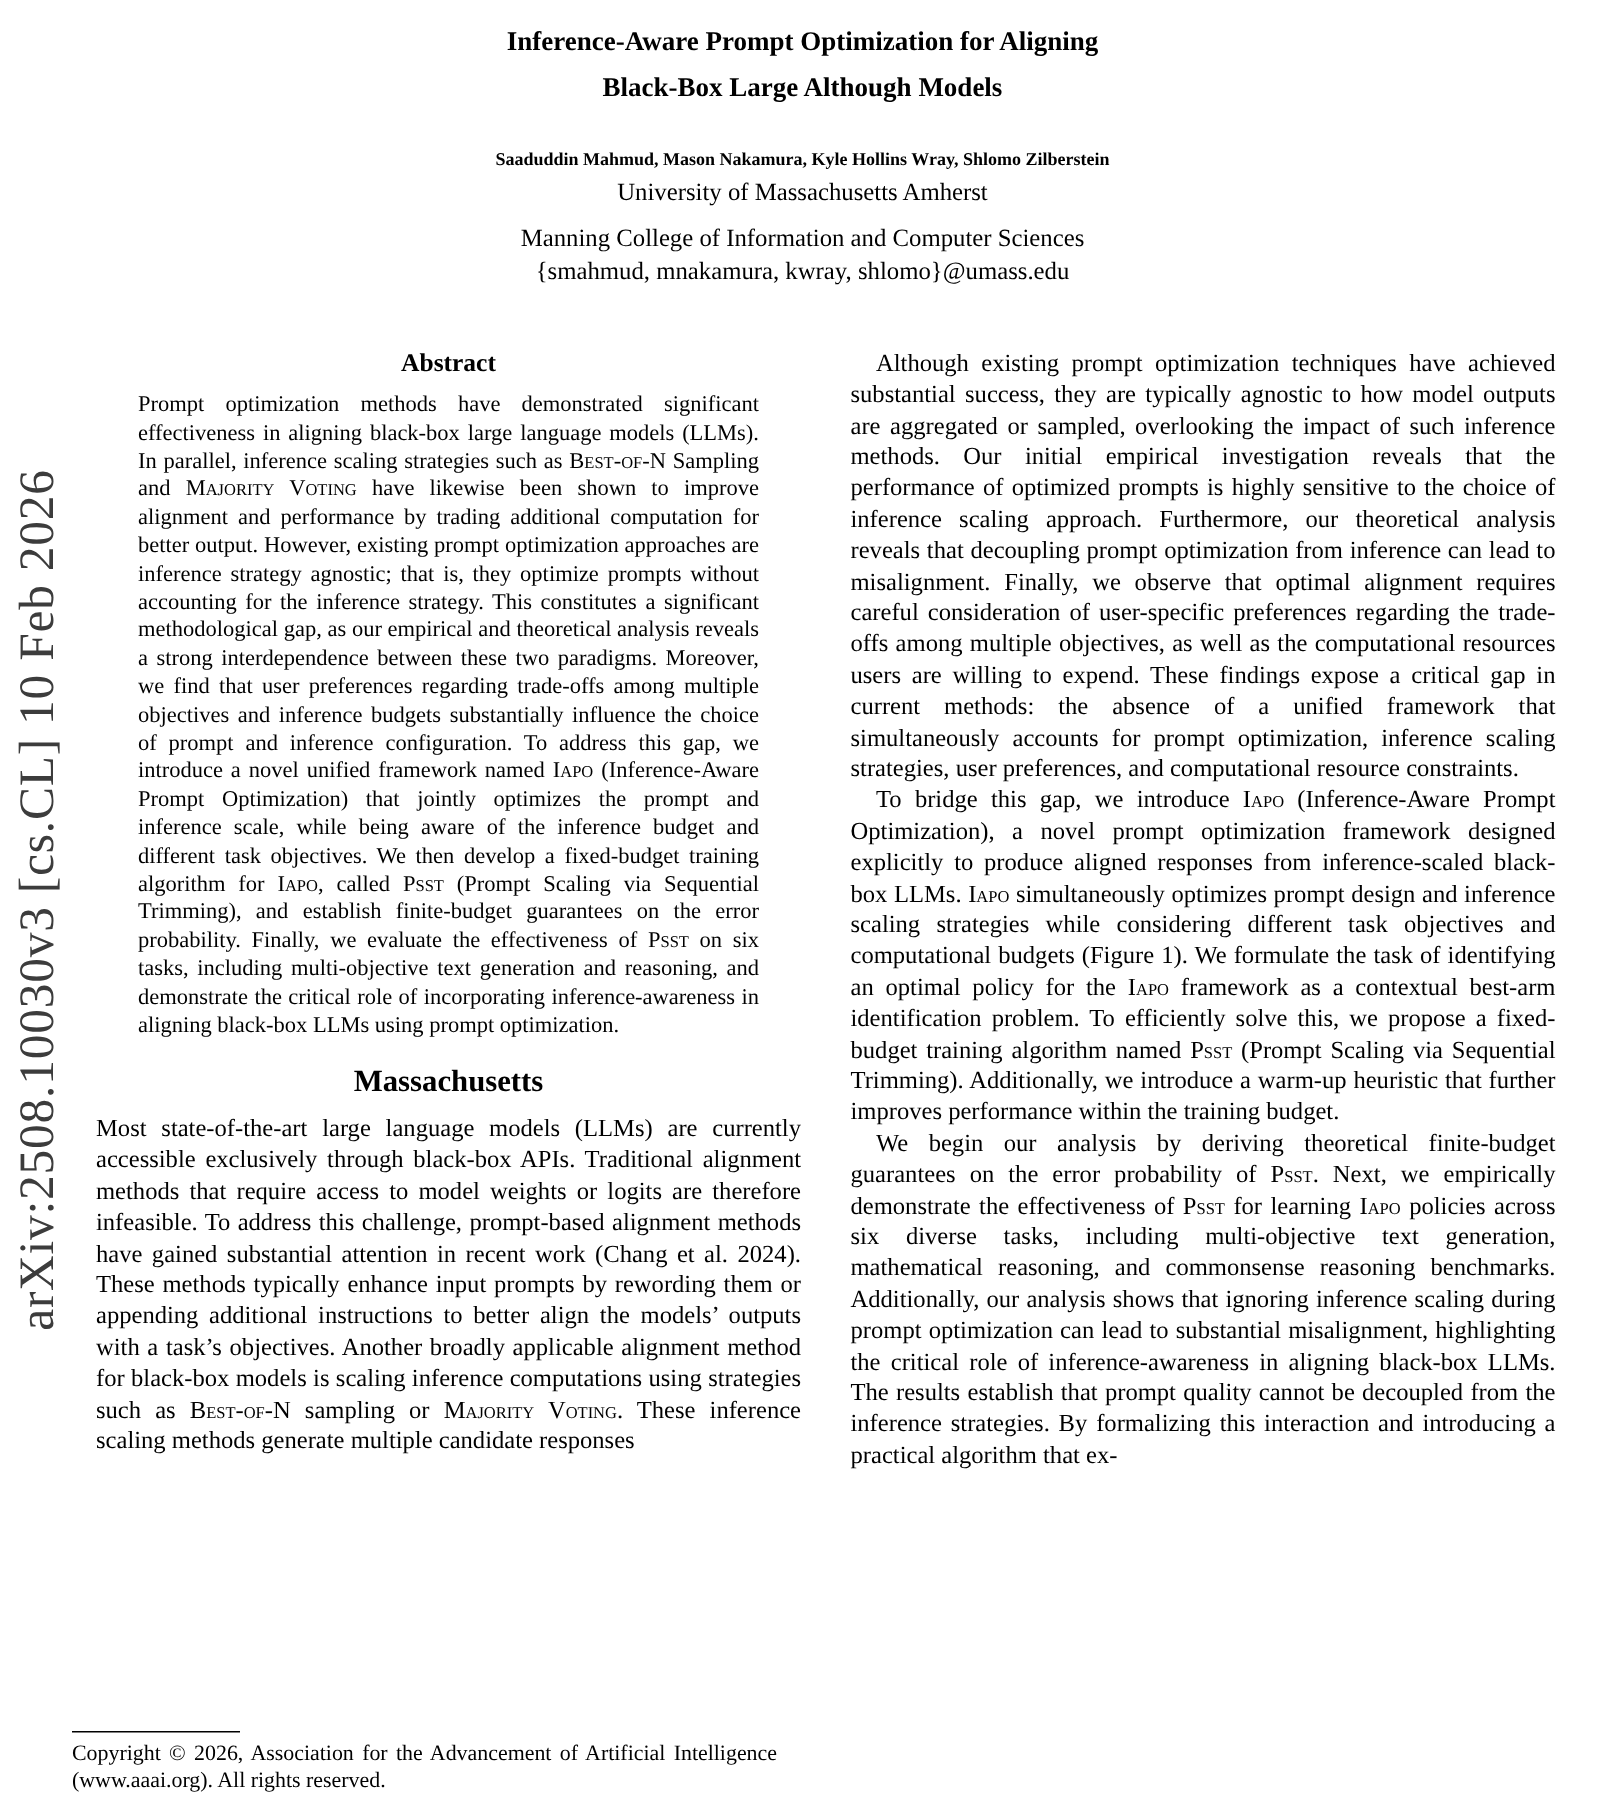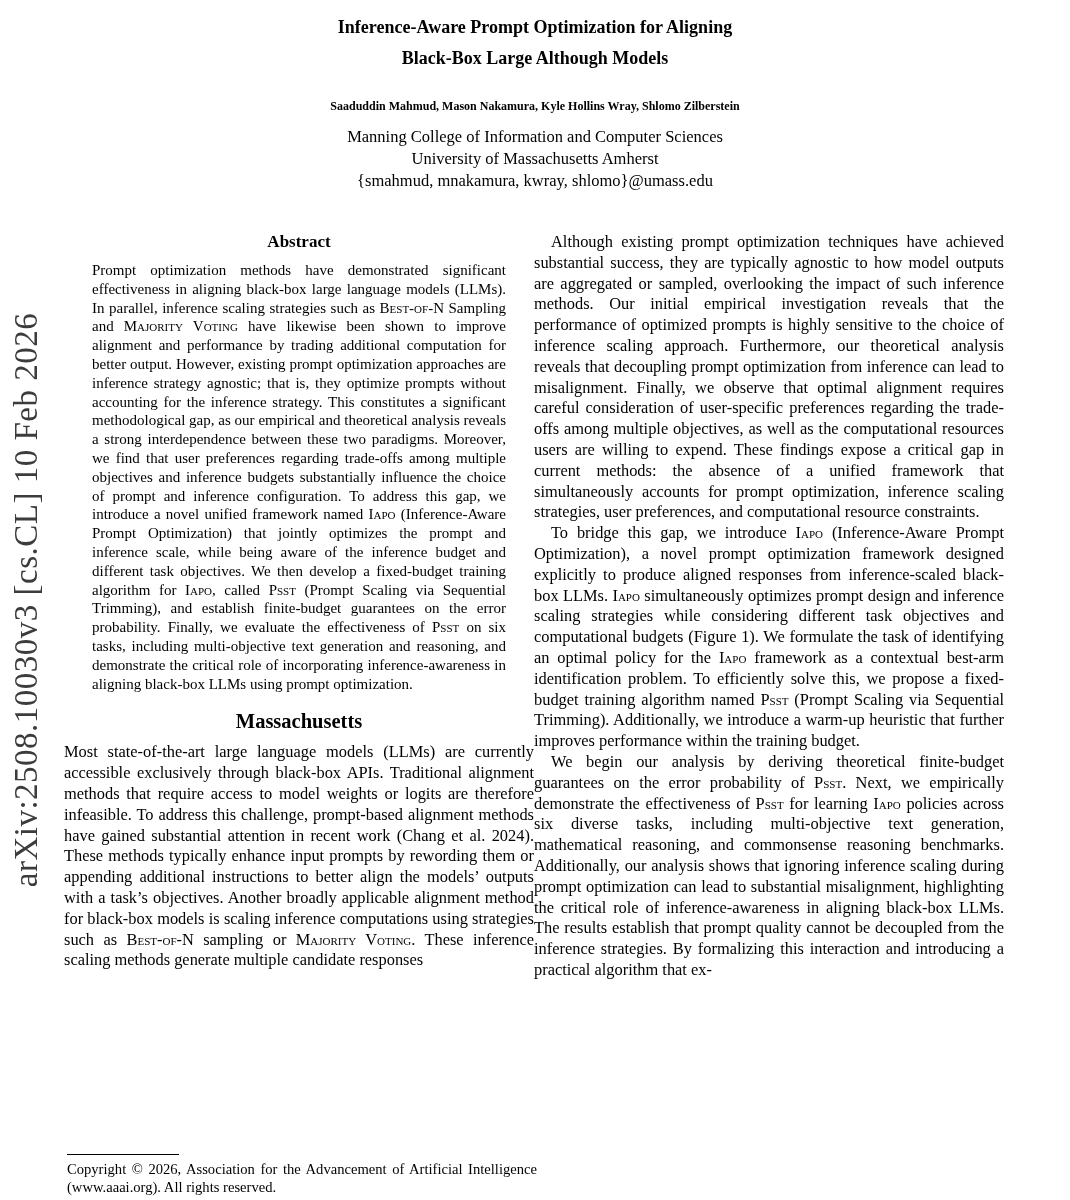--- a/index.html
+++ b/index.html
@@ -40,20 +40,21 @@
     font-size: 12px;
     font-weight: bold;
     line-height: 22px;
   }
   .affil { font-size: 16.5px; line-height: 22px; }
   .affil-first { margin-top: 9px; }
 
   
   .columns {
     display: flex;
+    gap: 33px;
     margin: 40px 33px 0 64px;
     height: 952px;
   }
   .col { width: 470px; flex: 0 0 470px; }
 
   .abstract { margin: 0 28px; }
   .abstract-heading {
     font-size: 17px;
     font-weight: bold;
     text-align: center;
@@ -82,21 +83,21 @@
     text-indent: 17px;
     hyphens: auto;
   }
   .body-par.noindent { text-indent: 0; }
 
   .sc { font-variant: small-caps; }
 
   
   .footnote {
     position: absolute;
-    left: 67px;
+    left: 48px;
     bottom: 3px;
     width: 470px;
     background: #ffffff;
     padding-top: 3px;
   }
   .footnote-rule {
     width: 112px;
     border-top: 1.5px solid #000;
     margin-bottom: 5px;
   }
@@ -114,22 +115,22 @@
 <div class="page">
 
   <div class="arxiv-stamp">arXiv:2508.10030v3  [cs.CL]  10 Feb 2026</div>
 
   <header class="header">
     <h1 class="title">
       <span class="title-line">Inference-Aware Prompt Optimization for Aligning</span>
       <span class="title-line">Black-Box Large Although Models</span>
     </h1>
     <div class="authors">Saaduddin Mahmud, Mason Nakamura, Kyle Hollins Wray, Shlomo Zilberstein</div>
+    <div class="affil">University of Massachusetts Amherst</div>
     <div class="affil affil-first">Manning College of Information and Computer Sciences</div>
-    <div class="affil">University of Massachusetts Amherst</div>
     <div class="affil">{smahmud, mnakamura, kwray, shlomo}@umass.edu</div>
   </header>
 
   <div class="columns">
 
     <div class="col col-left">
       <section class="abstract">
         <h2 class="abstract-heading">Abstract</h2>
         <p class="abstract-text">Prompt optimization methods have demonstrated significant effectiveness in aligning black-box large language models (LLMs). In parallel, inference scaling strategies such as <span class="sc">Best-of-N</span> Sampling and <span class="sc">Majority Voting</span> have likewise been shown to improve alignment and performance by trading additional computation for better output. However, existing prompt optimization approaches are inference strategy agnostic; that is, they optimize prompts without accounting for the inference strategy. This constitutes a significant methodological gap, as our empirical and theoretical analysis reveals a strong interdependence between these two paradigms. Moreover, we find that user preferences regarding trade-offs among multiple objectives and inference budgets substantially influence the choice of prompt and inference configuration. To address this gap, we introduce a novel unified framework named <span class="sc">Iapo</span> (Inference-Aware Prompt Optimization) that jointly optimizes the prompt and inference scale, while being aware of the inference budget and different task objectives. We then develop a fixed-budget training algorithm for <span class="sc">Iapo</span>, called <span class="sc">Psst</span> (Prompt Scaling via Sequential Trimming), and establish finite-budget guarantees on the error probability. Finally, we evaluate the effectiveness of <span class="sc">Psst</span> on six tasks, including multi-objective text generation and reasoning, and demonstrate the critical role of incorporating inference-awareness in aligning black-box LLMs using prompt optimization.</p>
       </section>

